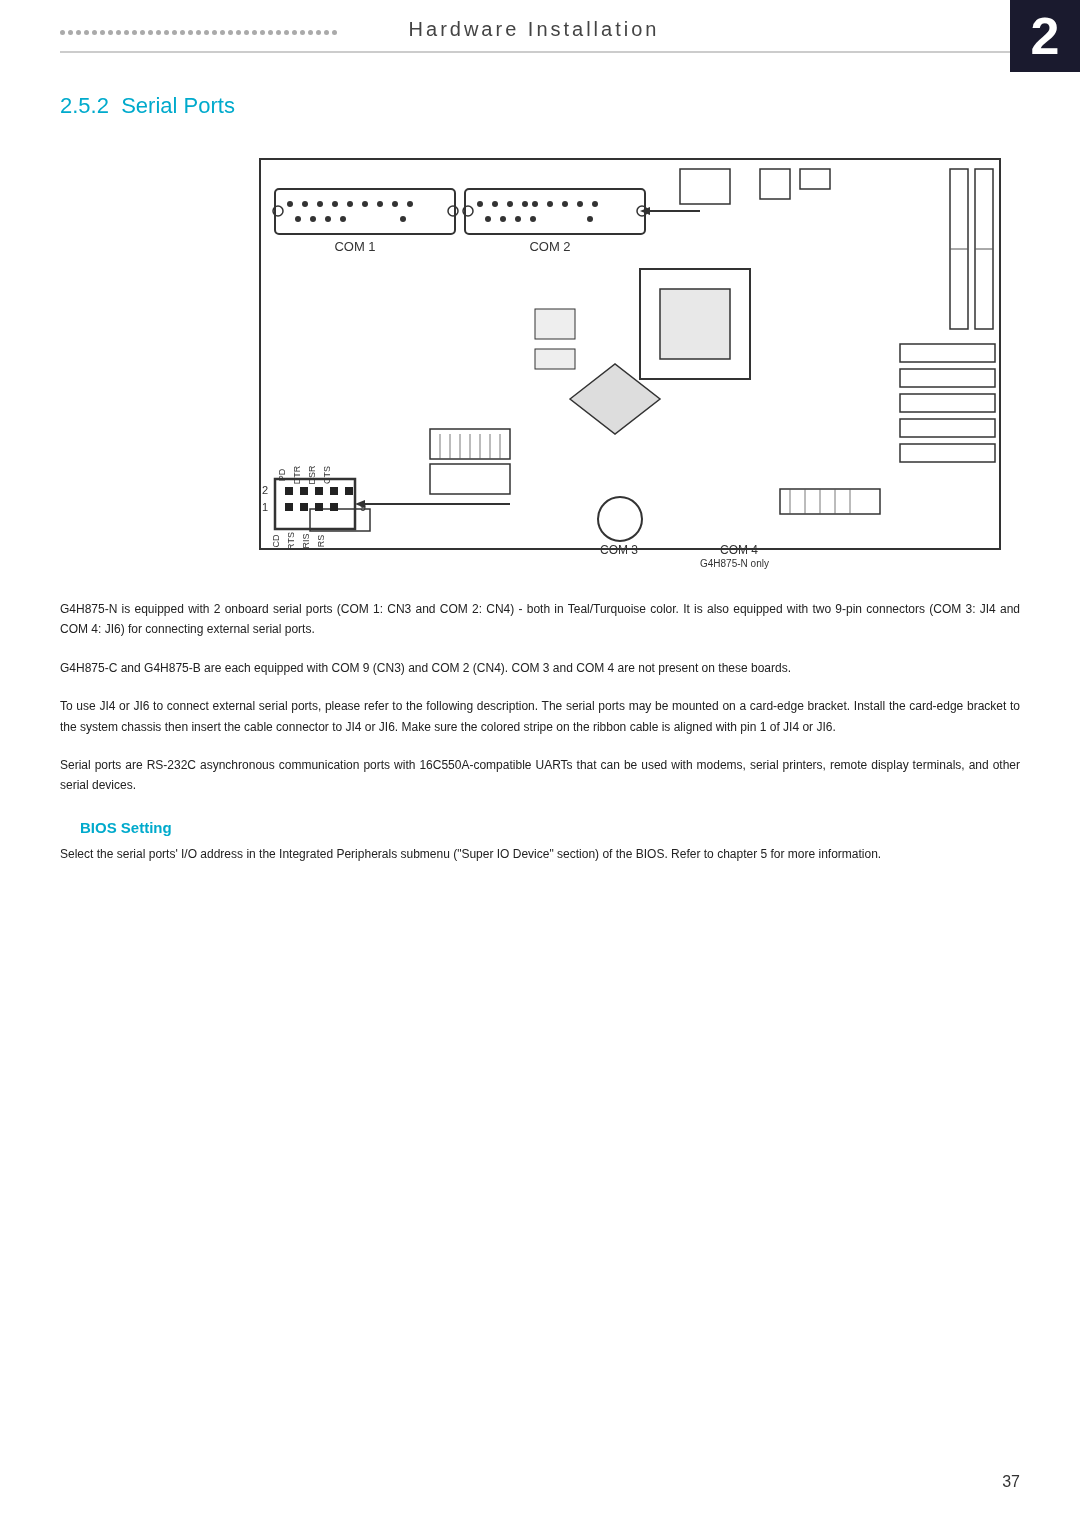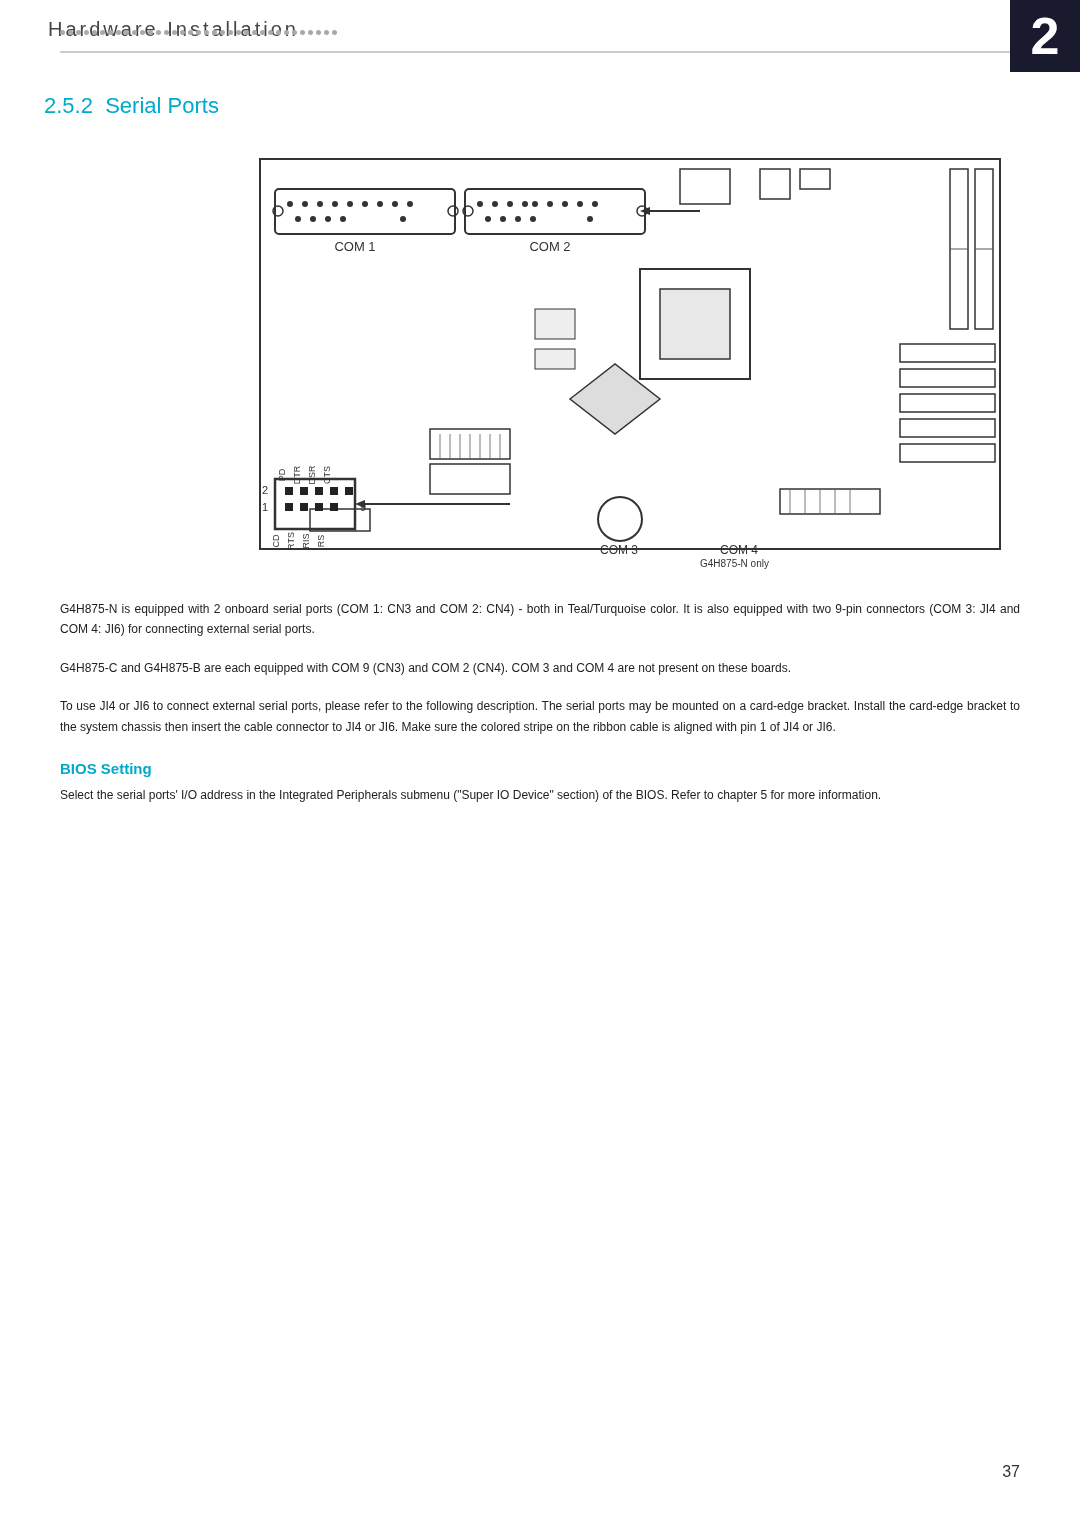--- a/index.html
+++ b/index.html
@@ -16,21 +16,21 @@
       min-height: 1529px;
       padding: 0;
       background: #fff;
       position: relative;
     }
 
     
     .header-bar {
       display: flex;
       align-items: center;
-      justify-content: flex-start;
+      justify-content: center;
       padding: 18px 60px 10px 48px;
       border-bottom: none;
       position: relative;
     }
 
     .header-dots {
       position: absolute;
       left: 60px;
       top: 30px;
       display: flex;
@@ -73,21 +73,21 @@
     .header-line {
       width: calc(100% - 120px);
       margin: 0 60px;
       height: 2px;
       background: #ccc;
       margin-bottom: 30px;
     }
 
     
     .section-title {
-      padding: 10px 60px 20px 44px;
+      padding: 10px 60px 20px 60px;
     }
 
     .section-title h2 {
       font-family: Arial, sans-serif;
       font-size: 22px;
       color: #00aacc;
       font-weight: normal;
     }
 
     
@@ -116,26 +116,27 @@
     .body-text p {
       margin-bottom: 18px;
     }
 
     .bios-setting-title {
       font-family: Arial, sans-serif;
       font-size: 15px;
       color: #00aacc;
       padding: 5px 60px 8px 60px;
       font-weight: bold;
+      margin-left: 20px;
     }
 
     
     .page-number {
       position: absolute;
-      bottom: 48px;
+      bottom: 38px;
       right: 60px;
       font-family: Arial, sans-serif;
       font-size: 16px;
       color: #333;
     }
   </style>
 </head>
 <body>
 
 <div class="page-container">
@@ -328,20 +329,21 @@
       <rect x="475" y="160" width="40" height="30" fill="#eee" stroke="#333" stroke-width="1"></rect>
       <rect x="475" y="200" width="40" height="20" fill="#eee" stroke="#333" stroke-width="1"></rect>
 
     </svg>
   </div>
 
   <div class="body-text">
     <p>G4H875-N  is  equipped  with  2  onboard  serial  ports  (COM  1: CN3  and  COM  2:  CN4)  -  both  in  Teal/Turquoise  color.  It  is  also equipped  with  two  9-pin  connectors  (COM  3:  JI4  and  COM  4: JI6)  for  connecting  external  serial  ports.</p>
     <p>G4H875-C  and  G4H875-B  are  each  equipped  with  COM  9  (CN3) and  COM  2  (CN4).  COM  3  and  COM  4  are  not  present  on  these boards.</p>
     <p>To  use  JI4  or  JI6  to  connect  external  serial  ports,  please  refer  to the  following  description.  The  serial  ports  may  be  mounted  on  a card-edge  bracket.  Install  the  card-edge  bracket  to  the  system chassis  then  insert  the  cable  connector  to  JI4  or  JI6.  Make  sure the  colored  stripe  on  the  ribbon  cable  is  aligned  with  pin  1  of JI4  or  JI6.</p>
+    <p>Serial  ports  are  RS-232C  asynchronous  communication  ports with  16C550A-compatible  UARTs  that  can  be  used  with  modems, serial  printers,  remote  display  terminals,  and  other  serial  devices.</p>
   </div>
 
   <div class="bios-setting-title">
     <span>BIOS Setting</span>
   </div>
 
   <div class="body-text">
     <p>Select  the  serial  ports'  I/O  address  in  the  Integrated  Peripherals submenu  ("Super  IO  Device"  section)  of  the  BIOS.  Refer  to chapter  5  for  more  information.</p>
   </div>
 

